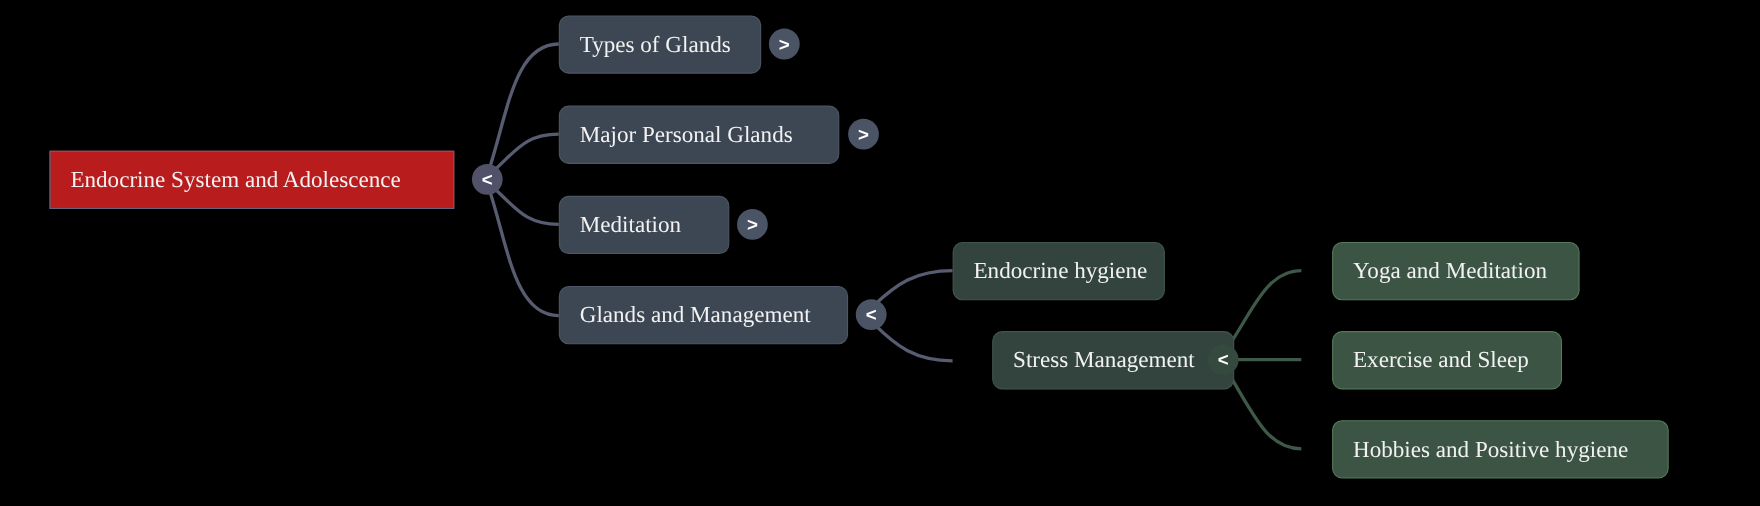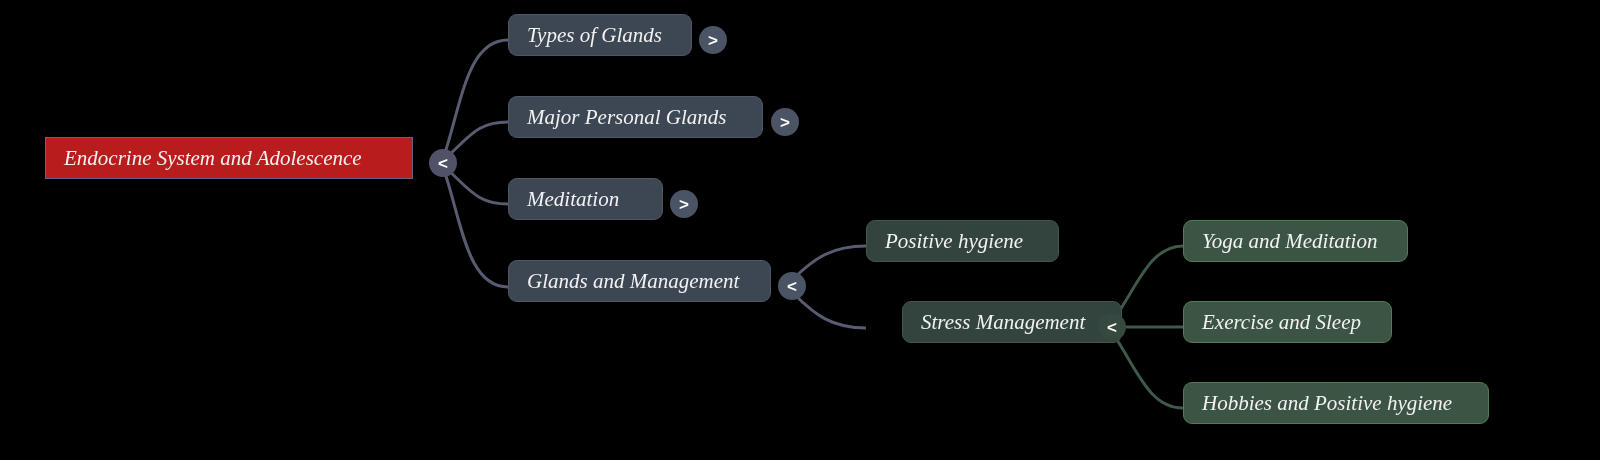--- a/index.html
+++ b/index.html
@@ -6,27 +6,27 @@
   .stage{
     position:relative;width:1600px;height:460px;background:#000;
     overflow:hidden;font-family:"Liberation Serif", serif;
   }
   svg.links{position:absolute;left:0;top:0;width:1600px;height:460px;pointer-events:none;}
   .link-slate{stroke:#585c70;stroke-width:3;fill:none;}
   .link-green{stroke:#3f5948;stroke-width:3;fill:none;}
   .node{
     position:absolute;display:flex;align-items:center;
     color:#f2f2f2;font-size:21px;padding:0 18px;
-    box-sizing:border-box;white-space:nowrap;height:42px;
-    border-radius:9px;cursor:pointer;font-style:italic;
+    box-sizing:border-box;white-space:nowrap;height:53px;
+    border-radius:9px;cursor:pointer;
   }
   .lvl0{background:#b91c1c;border:1px solid #63657d;border-radius:0;}
   .lvl1{background:#3d4653;border:1px solid #4d5765;}
   .lvl2{background:#32443d;border:1px solid #41574e;}
-  .lvl3{background:#3c5444;border:1px solid #537b58;}
+  .lvl3{background:#3c5444;border:1px solid #537b58;margin-left:28px;}
   .btn{
     position:absolute;width:28px;height:28px;border-radius:50%;
     display:flex;align-items:center;justify-content:center;
     color:#ffffff;font-family:"Liberation Sans", sans-serif;
     font-weight:bold;font-size:17px;line-height:1;cursor:pointer;
   }
   .btn-root{background:#515269;}
   .btn-slate{background:#4b5464;}
   .btn-green{background:#35493f;}
   .node span{pointer-events:none;}
@@ -77,21 +77,21 @@
   </div>
 
   <div class="node lvl1" style="left:508px;top:260px;width:263px;">
     <span>Glands and Management</span>
   </div>
   <div class="btn btn-slate" style="left:778px;top:272px;">
     <span>&lt;</span>
   </div>
 
   <div class="node lvl2" style="left:866px;top:220px;width:193px;">
-    <span>Positive hygiene</span>
+    <span>Endocrine hygiene</span>
   </div>
 
   <div class="node lvl2" style="left:902px;top:301px;width:220px;">
     <span>Stress Management</span>
   </div>
   <div class="btn btn-green" style="left:1098px;top:313px;">
     <span>&lt;</span>
   </div>
 
   <div class="node lvl3" style="left:1183px;top:220px;width:225px;">

